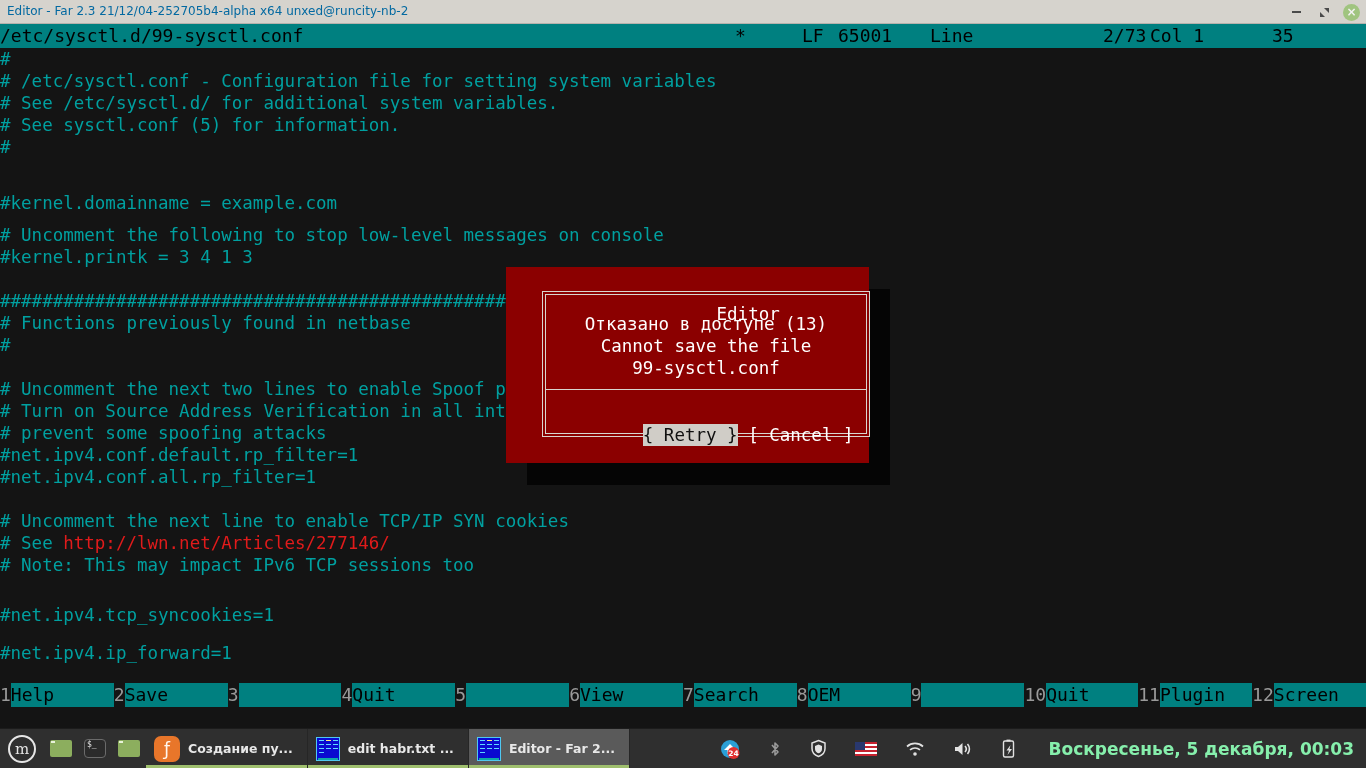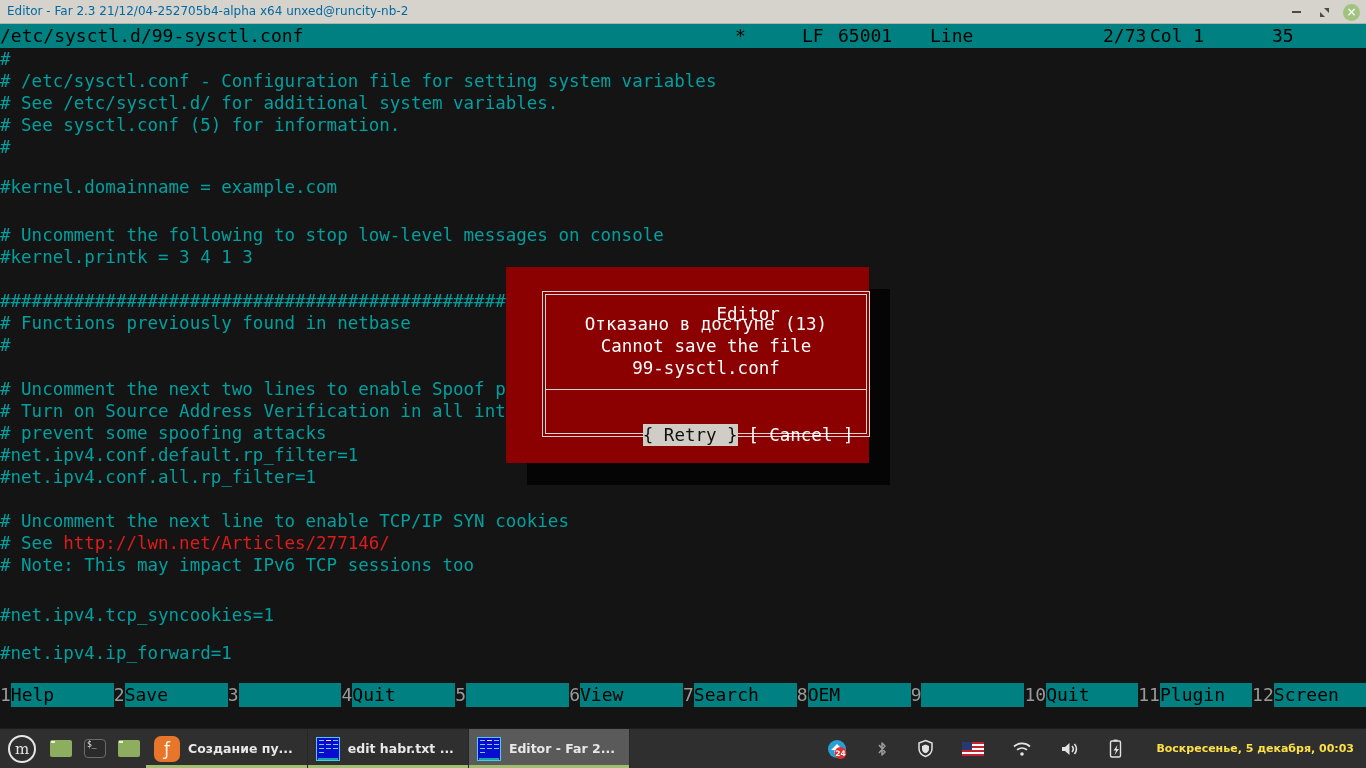--- a/index.html
+++ b/index.html
@@ -247,22 +247,22 @@
     background: #9fbf6e;
   }
   .tb-spacer { flex: 1; }
   #tray {
     display: flex;
     align-items: center;
     gap: 28px;
     padding-right: 12px;
   }
   #tray .clock {
-    font-size: 11px;
-    color: #fde047;
+    font-size: 17px;
+    color: #86efac;
     font-weight: bold;
     white-space: nowrap;
     margin-left: 4px;
   }
   .tray-icon { display: flex; align-items: center; }
 
   
   .mint-logo {
     width: 28px; height: 28px;
     border-radius: 50%;
@@ -350,21 +350,21 @@
     <span class="seg" style="left:1272px;">35</span>
   </div>
 
   <div id="editor-body">
       <div class="code-line" style="top: 0px;">#</div>
       <div class="code-line" style="top: 22px;"># /etc/sysctl.conf - Configuration file for setting system variables</div>
       <div class="code-line" style="top: 44px;"># See /etc/sysctl.d/ for additional system variables.</div>
       <div class="code-line" style="top: 66px;"># See sysctl.conf (5) for information.</div>
       <div class="code-line" style="top: 88px;">#</div>
       <div class="code-line" style="top: 110px;"></div>
-      <div class="code-line" style="top: 128px;">#kernel.domainname = example.com</div>
+      <div class="code-line" style="top: 144px;">#kernel.domainname = example.com</div>
       <div class="code-line" style="top: 154px;"></div>
       <div class="code-line" style="top: 176px;"># Uncomment the following to stop low-level messages on console</div>
       <div class="code-line" style="top: 198px;">#kernel.printk = 3 4 1 3</div>
       <div class="code-line" style="top: 220px;"></div>
       <div class="code-line" style="top: 242px;">##################################################################</div>
       <div class="code-line" style="top: 264px;"># Functions previously found in netbase</div>
       <div class="code-line" style="top: 286px;">#</div>
       <div class="code-line" style="top: 308px;"></div>
       <div class="code-line" style="top: 330px;"># Uncomment the next two lines to enable Spoof protection (reverse-path filter)</div>
       <div class="code-line" style="top: 352px;"># Turn on Source Address Verification in all interfaces to</div>

